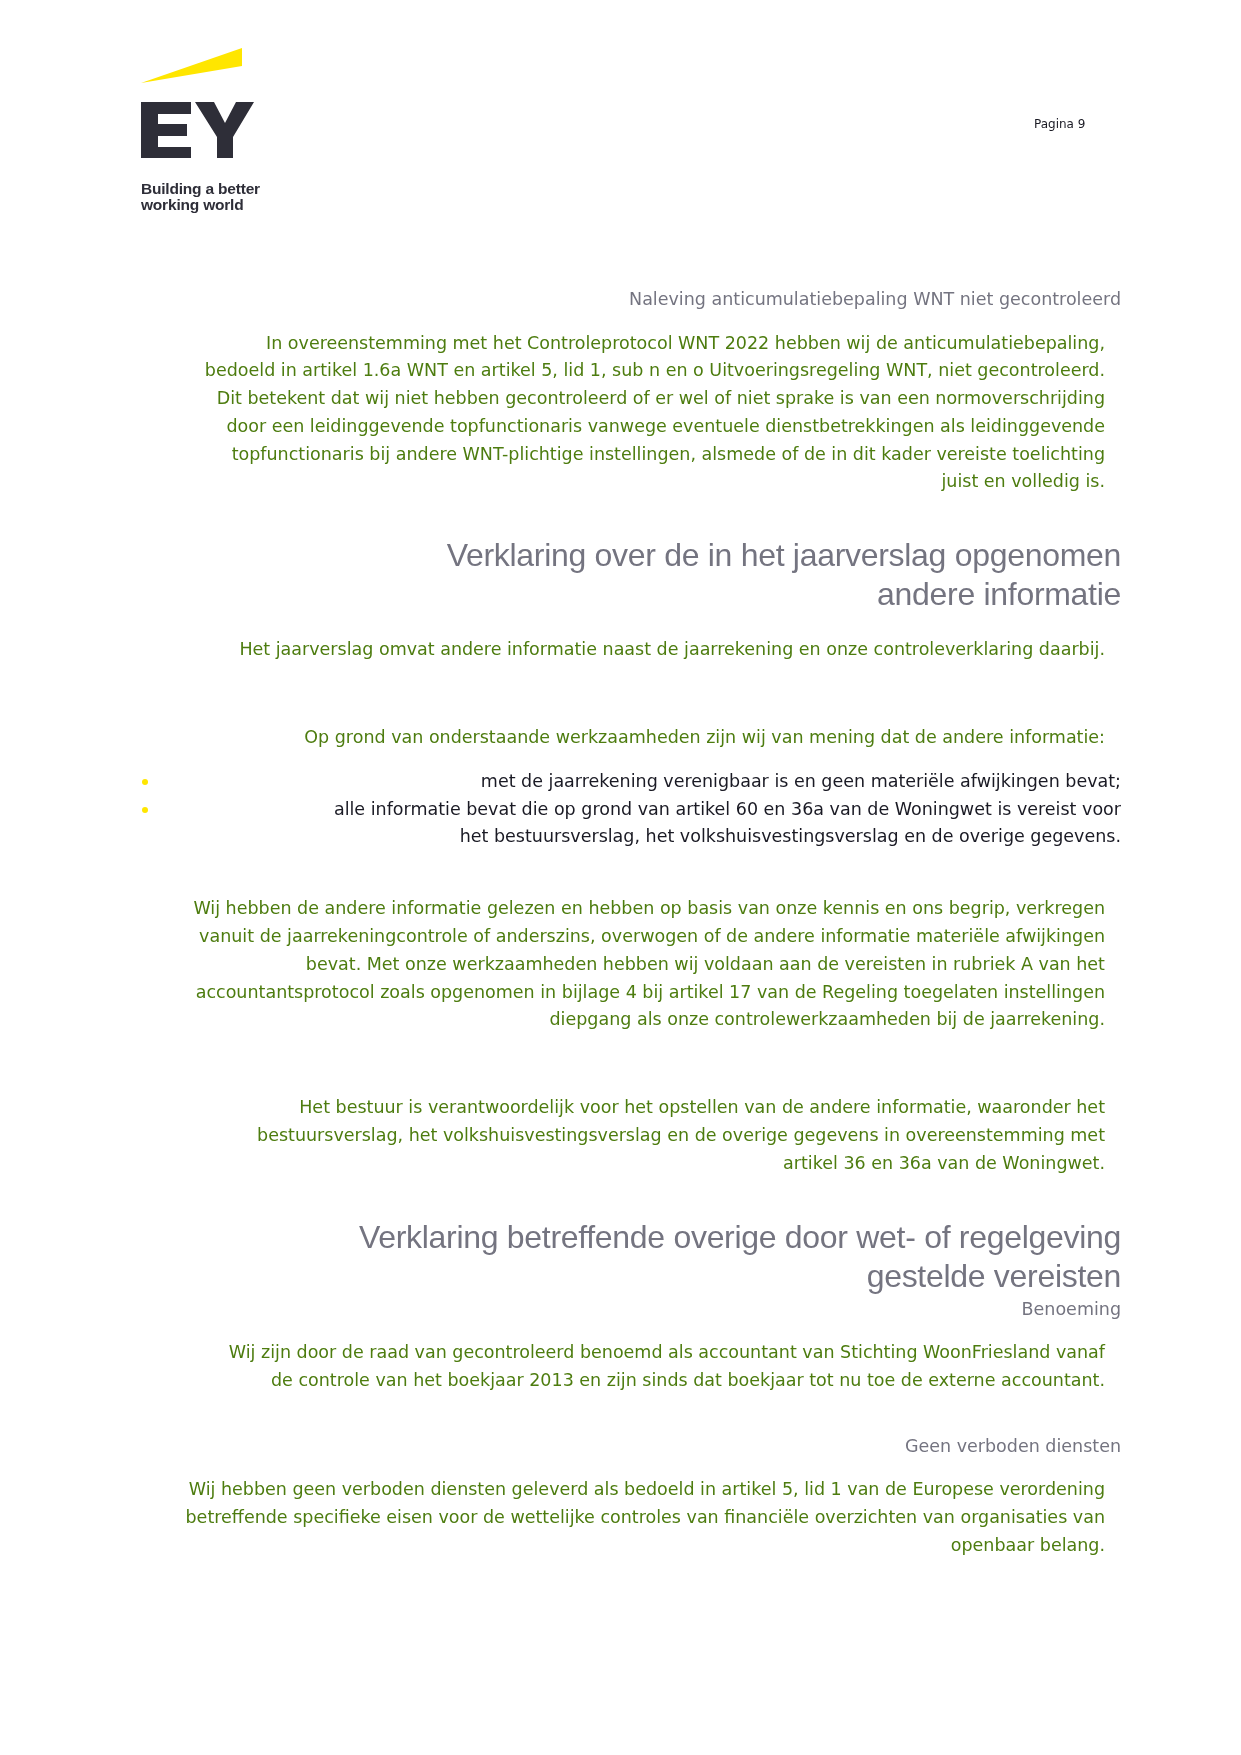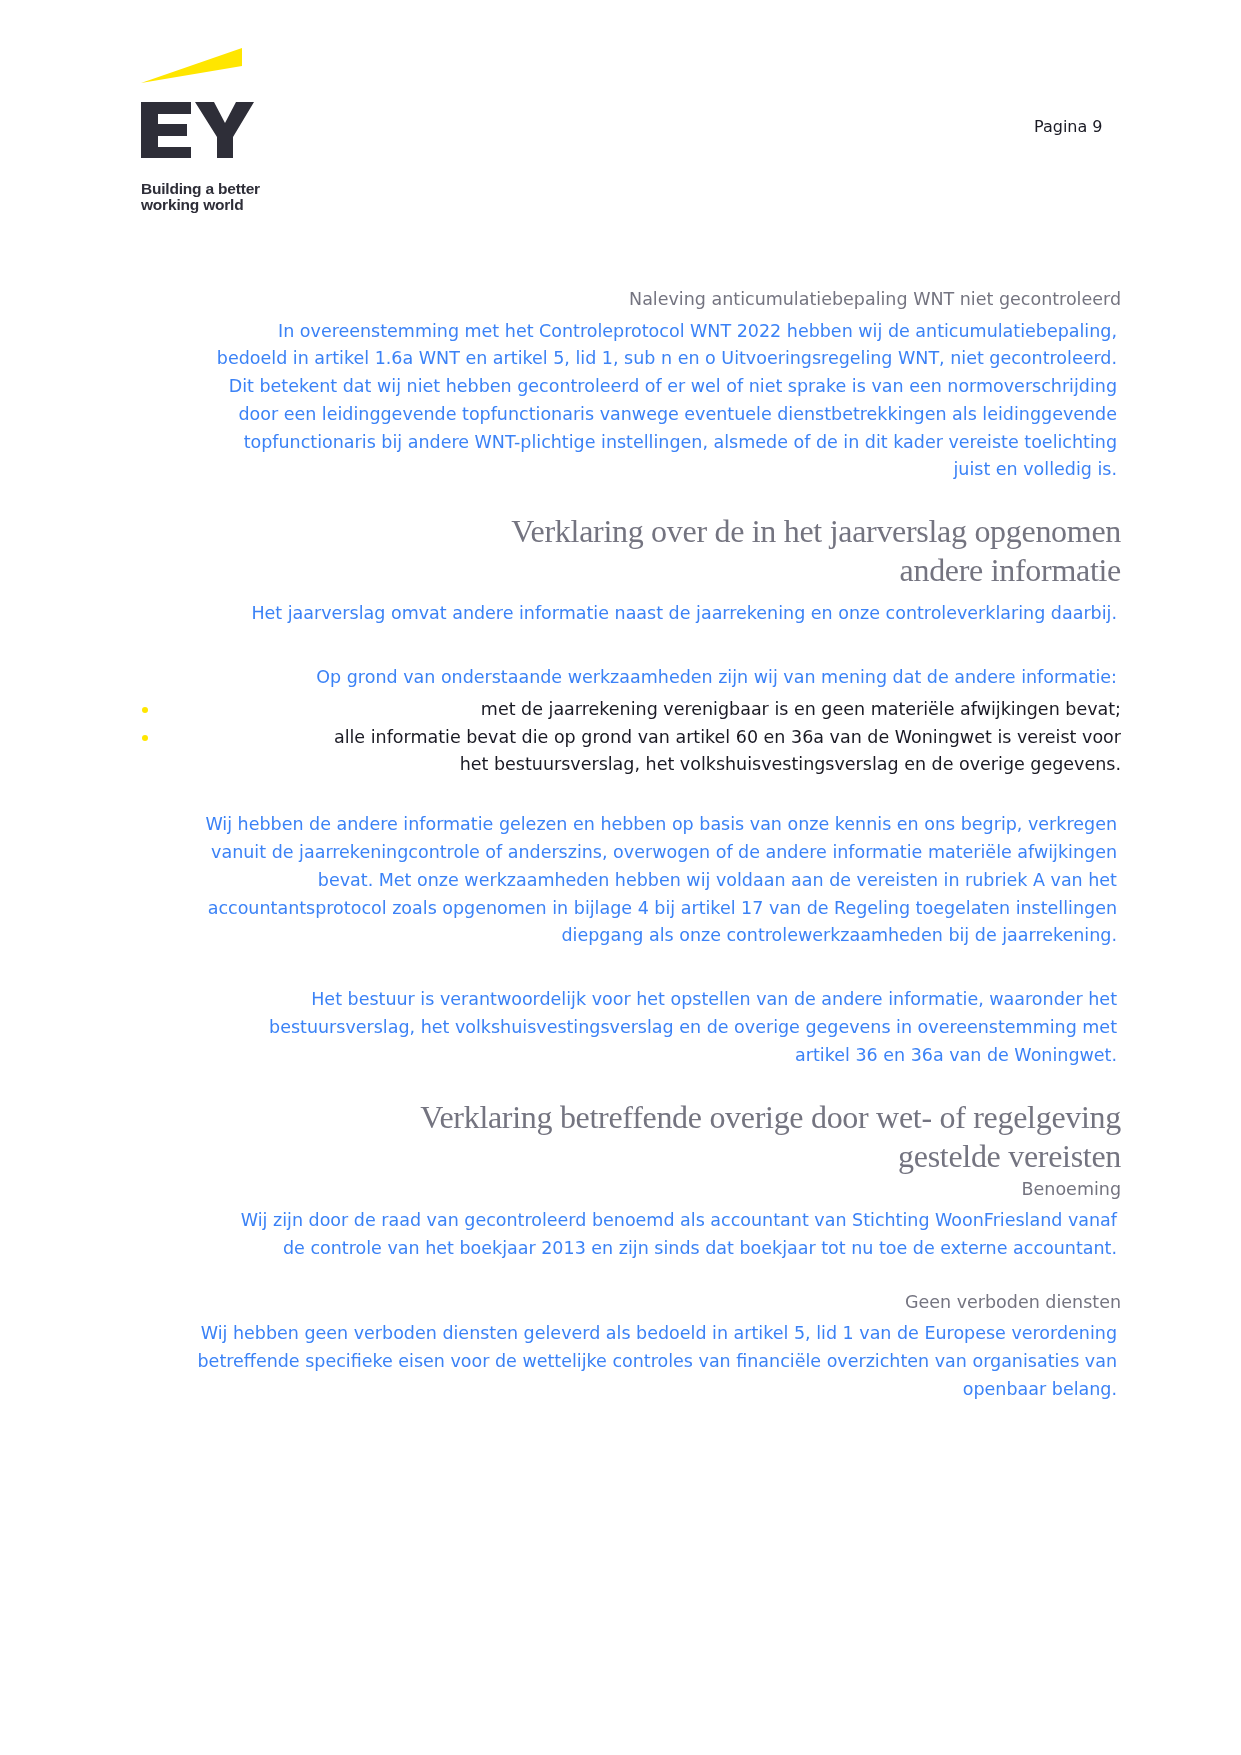--- a/index.html
+++ b/index.html
@@ -32,47 +32,47 @@
       font-size: 15.5px;
       line-height: 16px;
       color: #2e2e38;
       letter-spacing: -0.2px;
       white-space: nowrap;
     }
     .page-number {
       position: absolute;
       left: 1034px;
       top: 117px;
-      font-size: 16px;
+      font-size: 12px;
       color: #1a1a24;
       white-space: nowrap;
     }
     .content {
       position: absolute;
       left: 141px;
       top: 286px;
       width: 980px;
       text-align: right;
     }
     .subheading {
       font-size: 17.5px;
       line-height: 27.5px;
       color: #747480;
       margin: 0;
       white-space: nowrap;
     }
     .para {
       font-size: 17.5px;
       line-height: 27.8px;
-      color: #3b82f6;
-      margin: 4px;
+      color: #4d7c0f;
+      margin: 16px;
     }
     .para .line { display: block; white-space: nowrap; }
     .heading {
-      font-family: Liberation Serif, serif;
+      font-family: Liberation Sans, sans-serif;
       font-size: 32px;
       line-height: 39px;
       color: #747480;
       font-weight: normal;
       margin: 0;
       letter-spacing: -0.3px;
     }
     .heading .line { display: block; white-space: nowrap; }
     .bullets {
       list-style: none;

